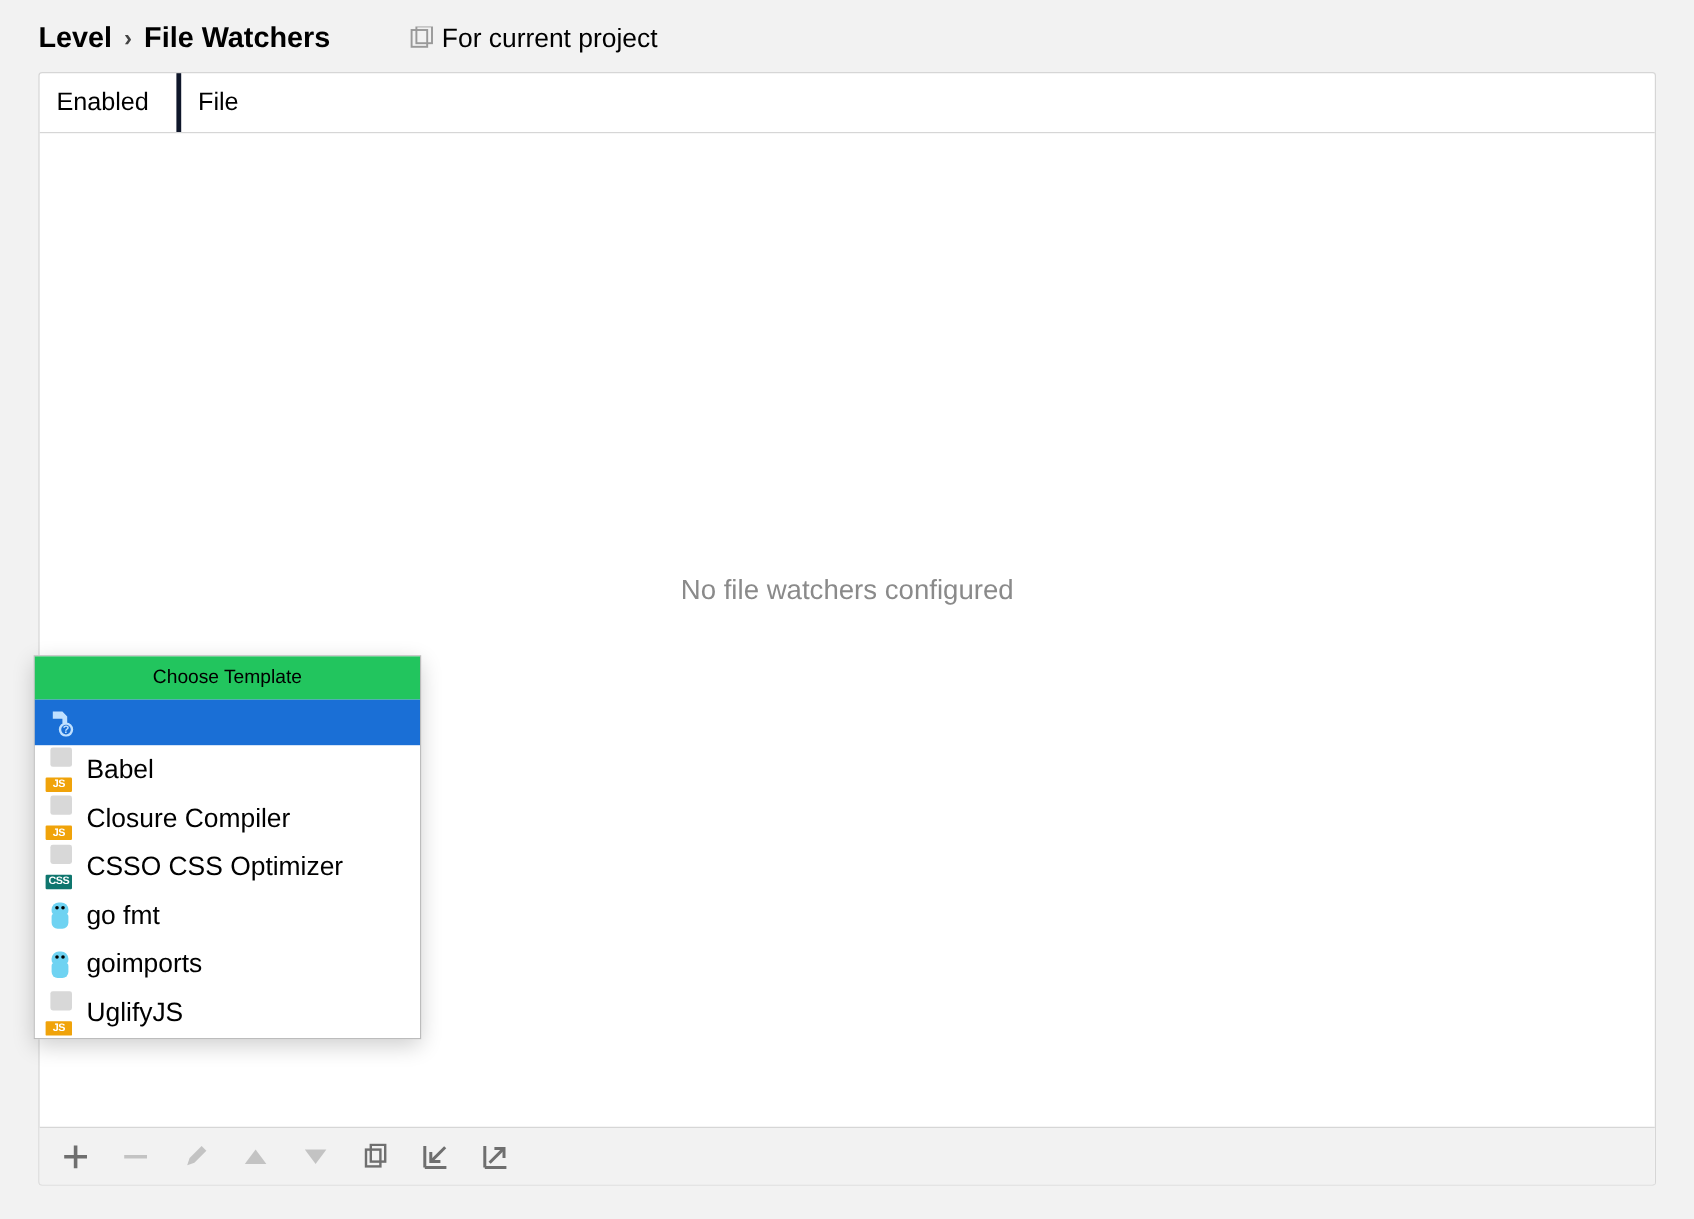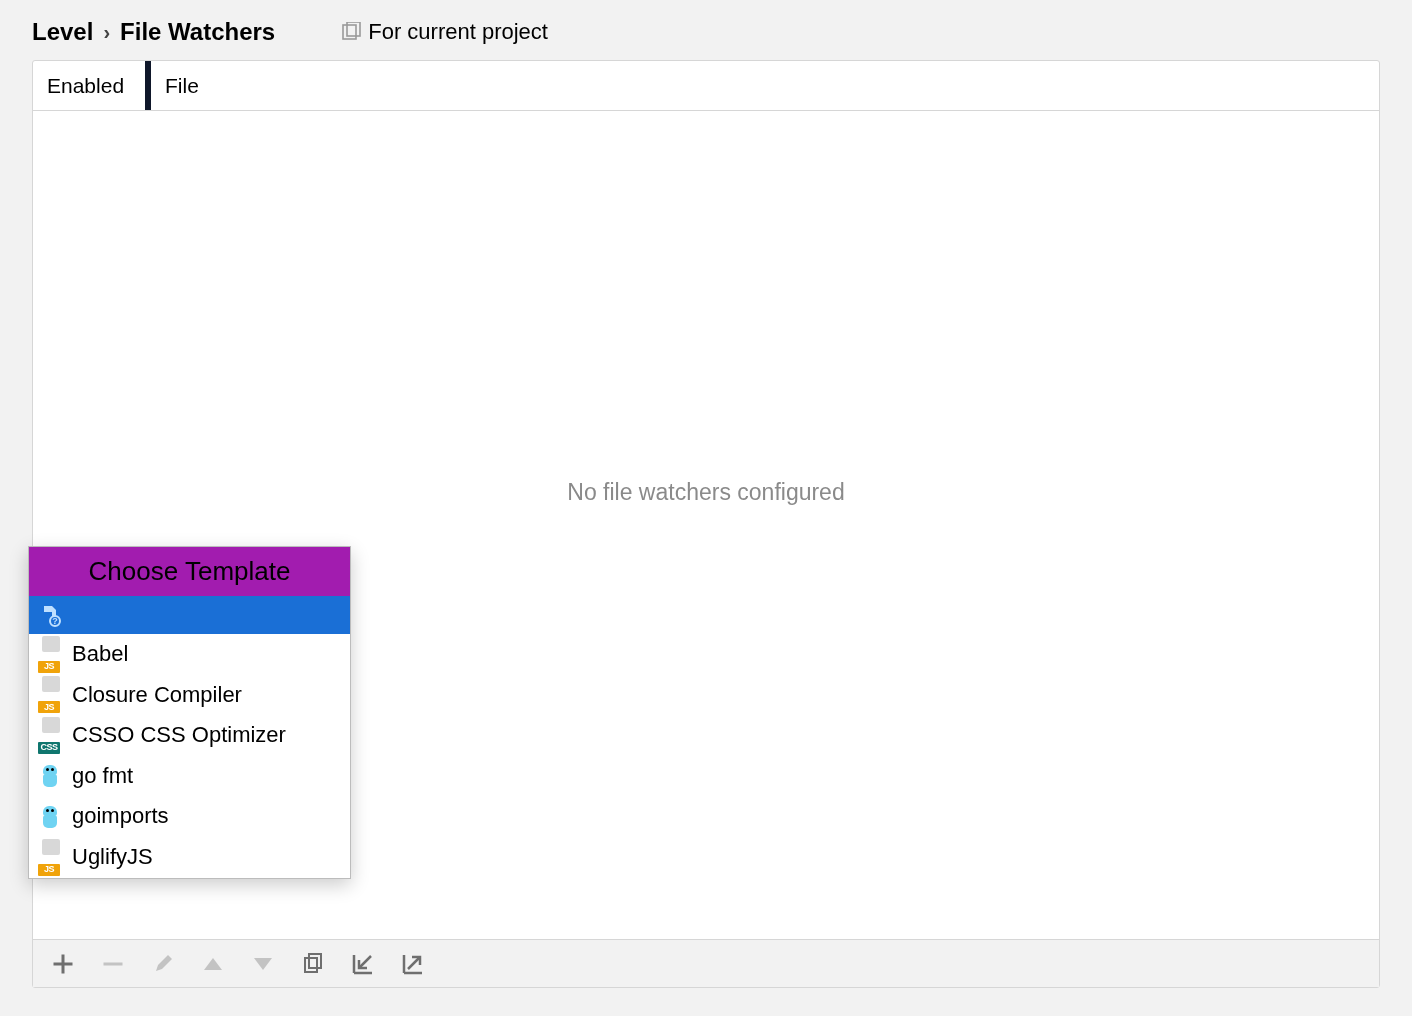--- a/index.html
+++ b/index.html
@@ -49,21 +49,21 @@
   .thead {
     display: flex;
     border-bottom: 1px solid #d6d6d6;
     height: 50px;
     align-items: stretch;
   }
   .th {
     display: flex;
     align-items: center;
     padding: 0 14px;
-    border-right: 6px solid #0f172a;
+    border-right: 4px solid #0f172a;
     font-size: 21px;
   }
   .th:last-child { border-right: none; }
   .th-enabled { width: 118px; }
   .th-name { flex: 1; }
   .th-level { width: 126px; }
   .tbody {
     flex: 1;
     position: relative;
   }
@@ -98,24 +98,24 @@
     position: absolute;
     left: 28px;
     top: 546px;
     width: 323px;
     background: #fff;
     border: 1px solid #bcbcbc;
     box-shadow: 0 6px 18px rgba(0,0,0,0.2);
     font-size: 22px;
   }
   .popup-title {
-    background: #a21caf;
+    background: #22c55e;
     text-align: center;
     padding: 9px 0;
-    font-size: 26px;
+    font-size: 16px;
   }
   .popup-item {
     display: flex;
     align-items: center;
     padding: 6px 8px;
     gap: 9px;
     line-height: 1.3;
   }
   .popup-item.selected {
     background: #1a6fd6;

